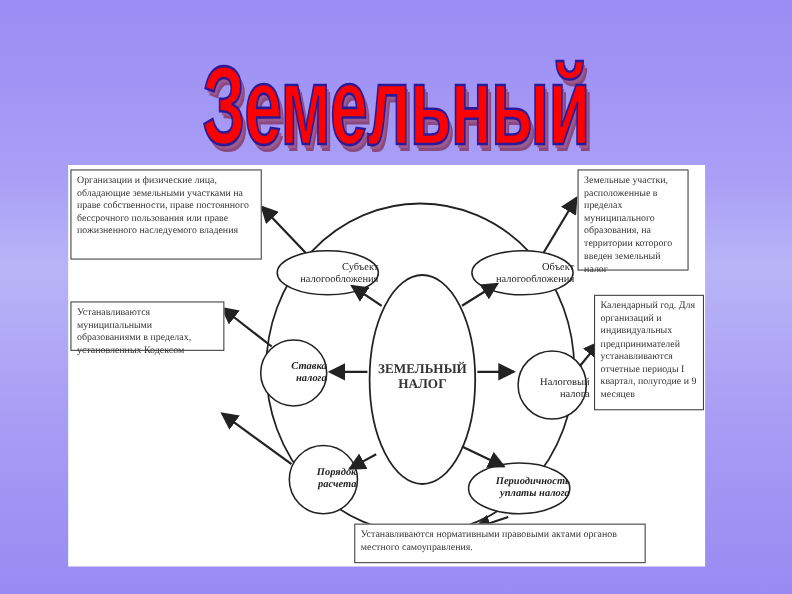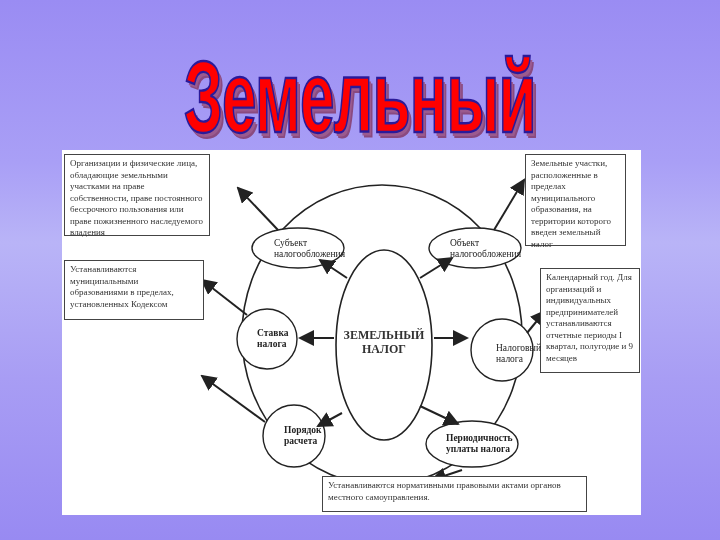--- a/index.html
+++ b/index.html
@@ -26,23 +26,23 @@
       background: #ffffff;
     }
     .diagram svg { position: absolute; left: 0; top: 0; }
     .box {
       position: absolute; background: #fff; border: 1px solid #444;
       font-size: 9px; line-height: 11.5px; color: #333; padding: 3px 5px;
       box-sizing: border-box; white-space: pre-line;
     }
     .lbl {
       position: absolute; font-size: 9.5px; line-height: 11px; color: #222;
-      text-align: left; white-space: pre-line; padding-left: 20px;
+      text-align: right; white-space: pre-line;
     }
-    .lbl.bold { font-weight: bold; }
+    .lbl.bold { font-weight: bold; font-style: italic; }
     .center-lbl {
       position: absolute; font-size: 12px; line-height: 14px; color: #333;
       text-align: center; white-space: pre-line; font-weight: bold;
     }
   </style>
 </head>
 <body>
 
 <div class="title">Земельный налог</div>
 
@@ -73,23 +73,23 @@
     <line x1="358" y1="256" x2="396" y2="274" stroke="#222" stroke-width="2" marker-end="url(#ah)"></line>
 
     <line x1="216" y1="80" x2="176" y2="38" stroke="#222" stroke-width="2" marker-end="url(#ah)"></line>
     <line x1="432" y1="80" x2="462" y2="30" stroke="#222" stroke-width="2" marker-end="url(#ah)"></line>
     <line x1="185" y1="165" x2="140" y2="130" stroke="#222" stroke-width="2" marker-end="url(#ah)"></line>
     <line x1="465" y1="183" x2="483" y2="161" stroke="#222" stroke-width="2" marker-end="url(#ah)"></line>
     <line x1="203" y1="272" x2="140" y2="226" stroke="#222" stroke-width="2" marker-end="url(#ah)"></line>
     <line x1="400" y1="320" x2="370" y2="330" stroke="#222" stroke-width="2" marker-end="url(#ah)"></line>
   </svg>
 
-  <div class="box" style="left:2px; top:4px; width:146px; height:82px;">Организации и физические лица, обладающие земельными участками на праве собственности, праве постоянного бессрочного пользования или праве пожизненного наследуемого владения</div>
+  <div class="box" style="left:2px; top:4px; width:174px; height:82px;">Организации и физические лица, обладающие земельными участками на праве собственности, праве постоянного бессрочного пользования или праве пожизненного наследуемого владения</div>
   <div class="box" style="left:463px; top:4px; width:101px; height:92px;">Земельные участки, расположенные в пределах муниципального образования, на территории которого введен земельный налог</div>
-  <div class="box" style="left:2px; top:110px; width:140px; height:60px;">Устанавливаются муниципальными образованиями в пределах, установленных Кодексом</div>
+  <div class="box" style="left:2px; top:124px; width:140px; height:45px;">Устанавливаются муниципальными образованиями в пределах, установленных Кодексом</div>
   <div class="box" style="left:478px; top:118px; width:100px; height:105px;">Календарный год. Для организаций и индивидуальных предпринимателей устанавливаются отчетные периоды I квартал, полугодие и 9 месяцев</div>
   <div class="box" style="left:260px; top:326px; width:265px; height:36px;">Устанавливаются нормативными правовыми актами органов местного самоуправления.</div>
 
   <div class="lbl" style="left:192px; top:88px; width:90px;">Субъект
 налогообложения</div>
   <div class="lbl" style="left:368px; top:88px; width:92px;">Объект
 налогообложения</div>
   <div class="lbl bold" style="left:175px; top:178px; width:60px;">Ставка
 налога</div>
   <div class="lbl" style="left:414px; top:193px; width:60px;">Налоговый

